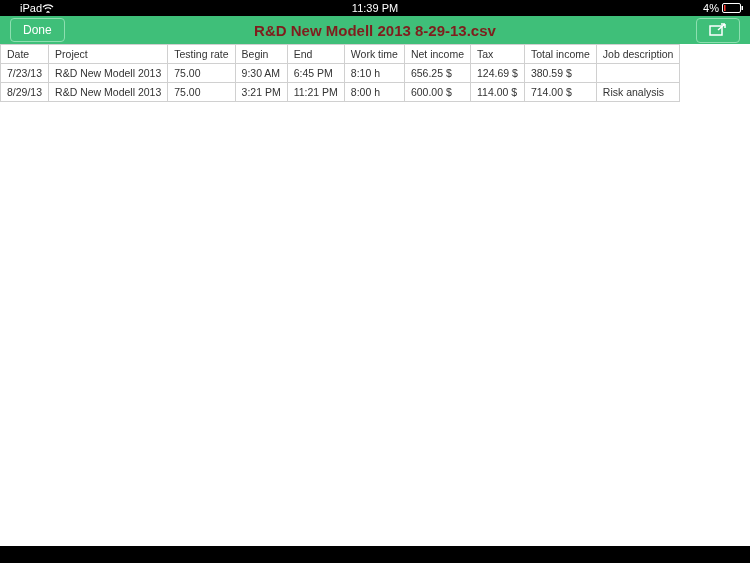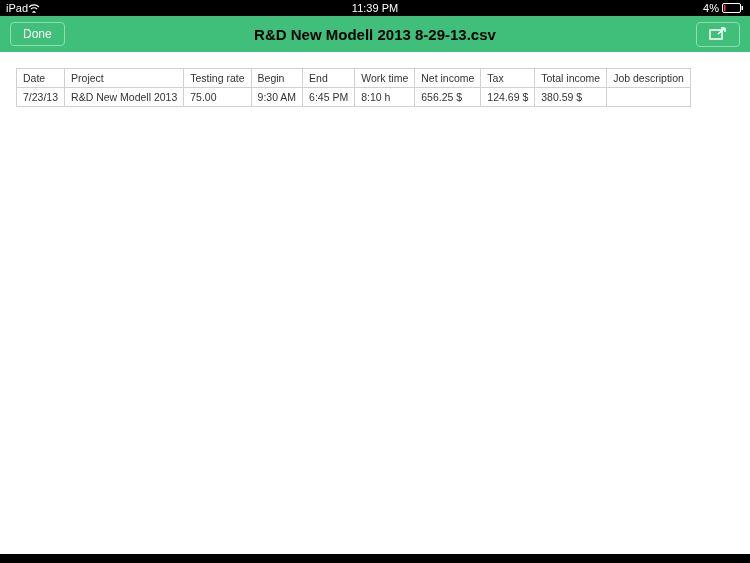--- a/index.html
+++ b/index.html
@@ -22,20 +22,21 @@
       display: flex;
       align-items: center;
       font-size: 11px;
       padding: 0 6px;
       position: relative;
     }
     .status-left {
       display: flex;
       align-items: center;
       gap: 0;
+      margin-left: 14px;
     }
     .status-center {
       position: absolute;
       left: 50%;
       transform: translateX(-50%);
     }
     .status-right {
       margin-left: auto;
       display: flex;
       align-items: center;
@@ -54,42 +55,42 @@
     }
     .battery-icon {
       display: inline-flex;
       align-items: center;
     }
     .battery-icon svg {
       width: 22px;
       height: 10px;
     }
     .nav-bar {
-      height: 36px;
+      height: 28px;
       background: #3fbf79;
       display: flex;
       align-items: center;
       padding: 0 10px;
       position: relative;
     }
     .done-button {
       background: #3fbf79;
       border: 1px solid #8ddfb0;
       color: #fff;
       font-size: 12px;
       padding: 4px 12px;
       border-radius: 4px;
       cursor: pointer;
       font-weight: 500;
     }
     .nav-title {
       position: absolute;
       left: 50%;
       transform: translateX(-50%);
-      color: #000000;
+      color: #7f1d1d;
       font-weight: bold;
       font-size: 15px;
       white-space: nowrap;
     }
     .share-button {
       margin-left: auto;
       background: #3fbf79;
       border: 1px solid #8ddfb0;
       border-radius: 4px;
       padding: 3px 12px;
@@ -107,21 +108,21 @@
     }
     .content {
       background: #fff;
       height: calc(563px - 16px - 32px - 13px);
       overflow: auto;
     }
     table {
       border-collapse: collapse;
       font-size: 10.5px;
       color: #333;
-      margin: 16px;
+      margin: 0;
     }
     th, td {
       border: 1px solid #d0d0d0;
       padding: 3px 6px;
       text-align: left;
       white-space: nowrap;
       font-weight: normal;
     }
     th {
       background: #fff;
@@ -192,17 +193,29 @@
           <td>R&amp;D New Modell 2013</td>
           <td>75.00</td>
           <td>9:30 AM</td>
           <td>6:45 PM</td>
           <td>8:10 h</td>
           <td>656.25 $</td>
           <td>124.69 $</td>
           <td>380.59 $</td>
           <td></td>
         </tr>
+        <tr>
+          <td>8/29/13</td>
+          <td>R&amp;D New Modell 2013</td>
+          <td>75.00</td>
+          <td>3:21 PM</td>
+          <td>11:21 PM</td>
+          <td>8:00 h</td>
+          <td>600.00 $</td>
+          <td>114.00 $</td>
+          <td>714.00 $</td>
+          <td>Risk analysis</td>
+        </tr>
       </tbody>
   </table>
 </div>
 
 <div class="bottom-bar"></div>
 
 </body></html>

